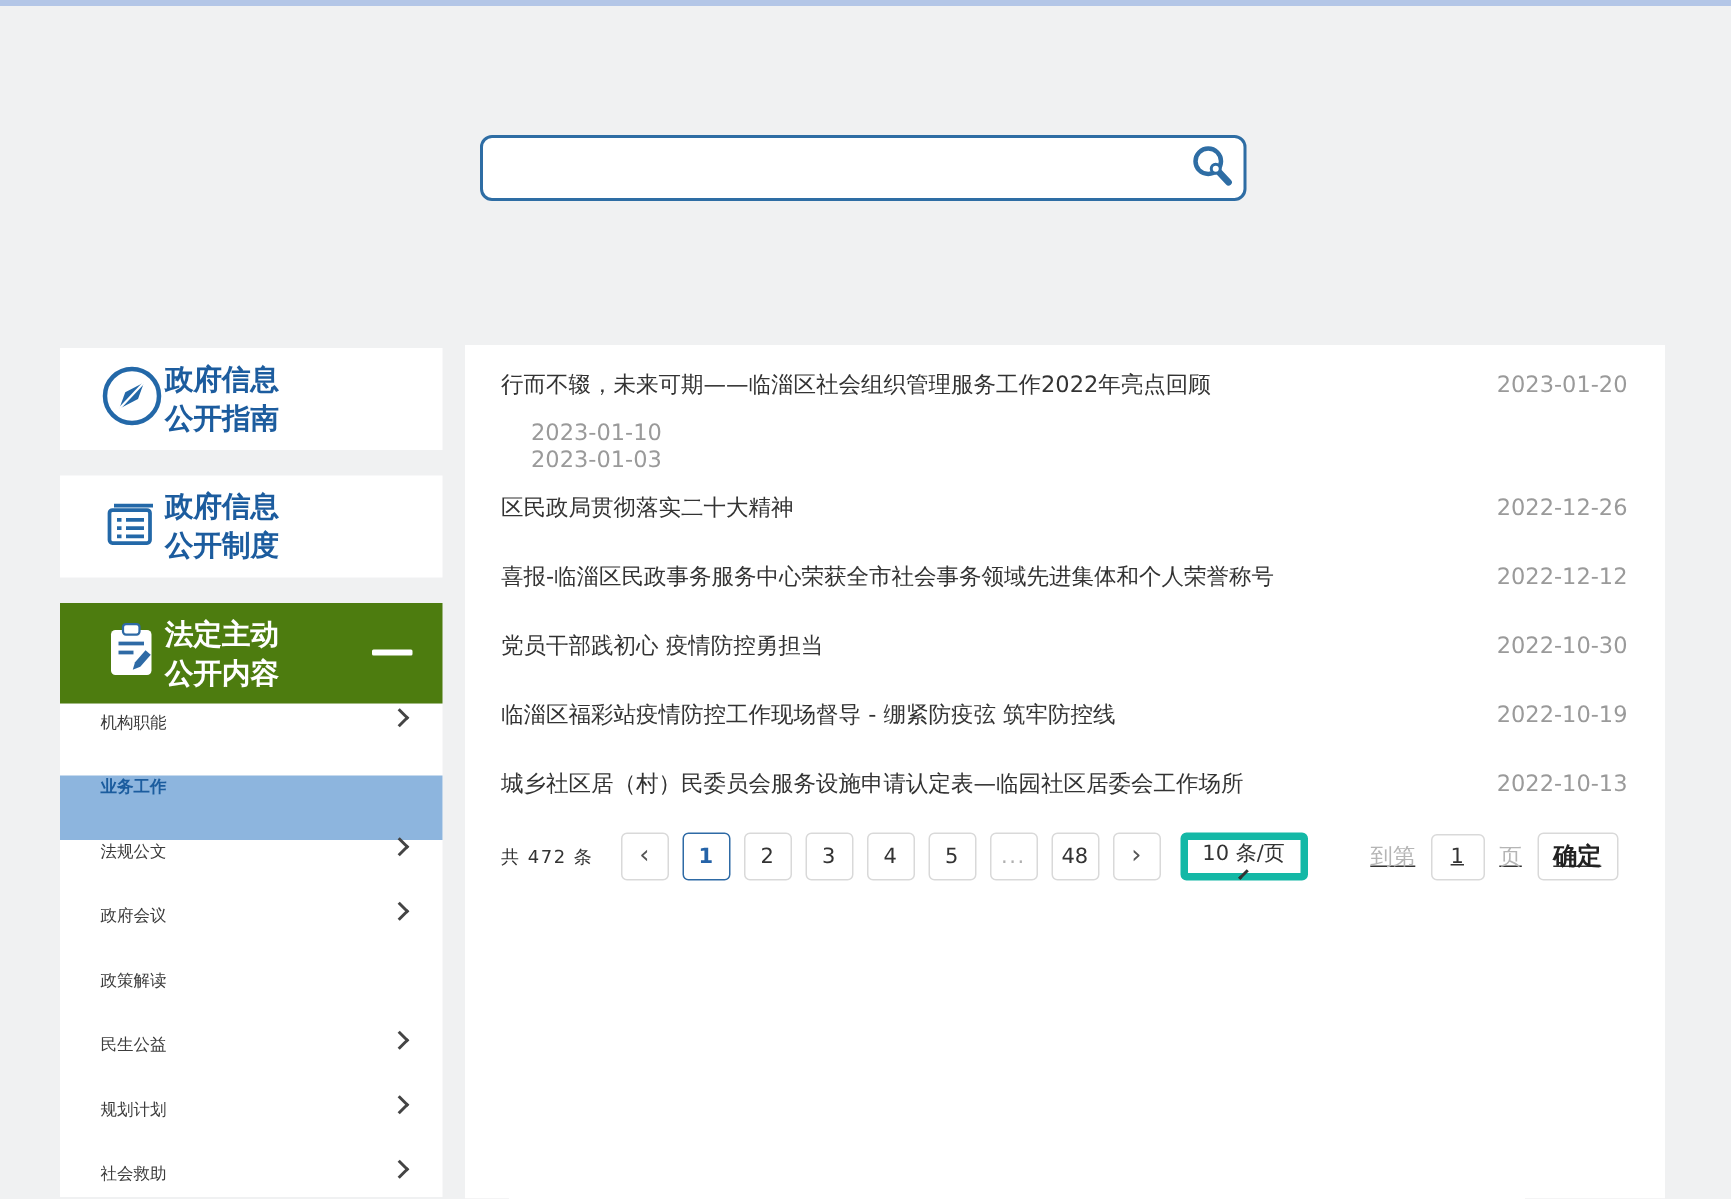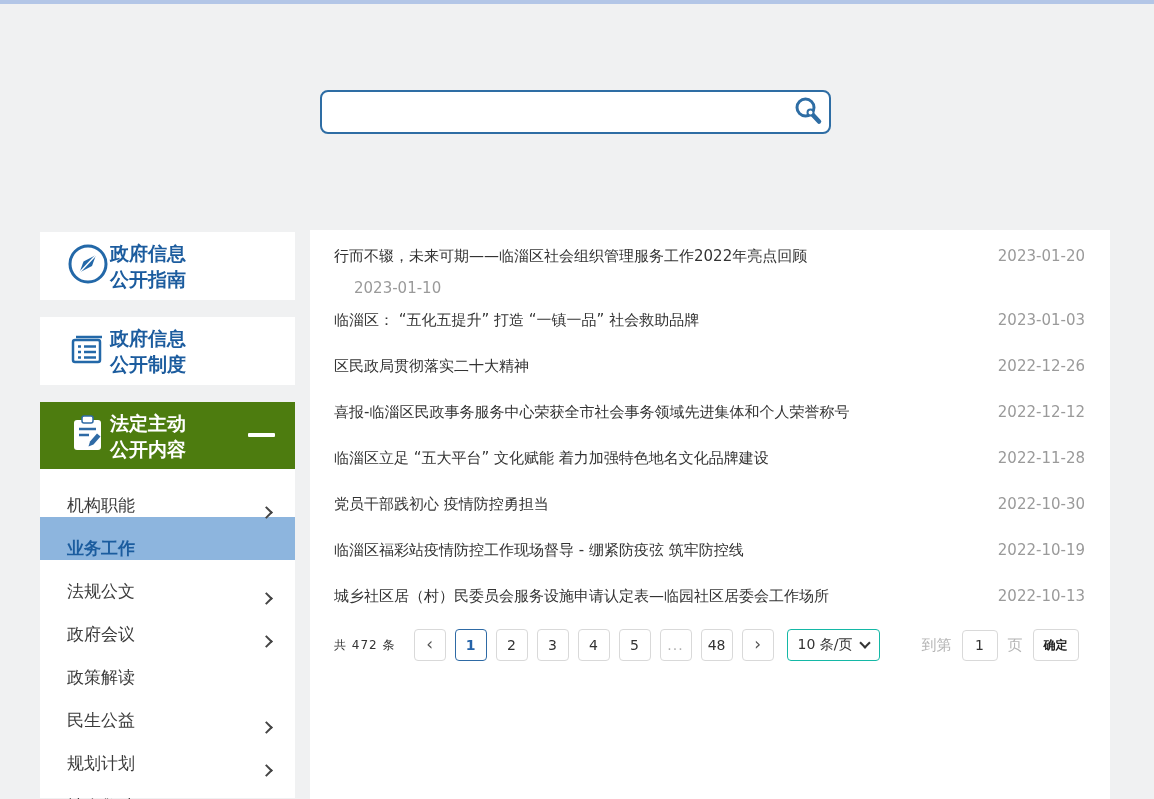--- a/index.html
+++ b/index.html
@@ -38,22 +38,22 @@
     color:#1c5c9e; font-size:19px; font-weight:bold; line-height:26px;
   }
   .side-card.selected { background:#4d7c0f; height:67px; margin-bottom:0; }
   .side-card.selected .labels { color:#fff; }
   .collapse-dash {
     position:absolute; right:20px; top:31px;
     width:27px; height:4px; background:#fff; border-radius:1px;
   }
   .submenu { background:#fff; width:255px; height:329px; padding-top:5px; }
   .submenu-item {
-    height:43px; display:flex; align-items:flex-end; justify-content:space-between;
-    padding:0 24px 0 27px; font-size:17px; color:#3c3c3c; cursor:pointer;
+    height:43px; display:flex; align-items:flex-start; justify-content:space-between;
+    padding:0 24px 0 27px; font-size:11px; color:#3c3c3c; cursor:pointer;
   }
   .submenu-item.active {
     background:#8db5de; color:#1b5c9e; font-weight:bold;
   }
   .chev-right {
     width:9px; height:9px; border-top:2px solid #444; border-right:2px solid #444;
     transform:rotate(45deg); flex:0 0 auto;
   }
 
   
@@ -77,36 +77,36 @@
     border:1px solid #d9d9d9; border-radius:4px; background:#fff;
     display:flex; align-items:center; justify-content:center;
     font-size:14px; color:#333; cursor:pointer; padding:0 6px;
     font-family:inherit;
   }
   .page-btn.arrow { font-size:17px; color:#555; padding-bottom:2px; }
   .page-btn.active { border:1px solid #2e6aa5; color:#2563a8; font-weight:bold; }
   .page-btn.ellipsis { color:#b0b0b0; letter-spacing:1px; }
   .page-size {
     height:32px; margin-left:4px; padding:0 10px;
-    border:1px solid #14b8a6; border-radius:4px; background:#fff;
-    display:flex; align-items:center; gap:8px; cursor:pointer; color:#333;
+    border:5px solid #14b8a6; border-radius:4px; background:#fff;
+    display:flex; align-items:center; gap:8px; cursor:pointer; color:#333;flex-direction:column;
   }
   .chev-down {
     width:8px; height:8px; border-left:2px solid #333; border-bottom:2px solid #333;
     transform:rotate(-45deg); margin-top:-4px;
   }
-  .goto-group { display:flex; align-items:center; margin-left:42px; gap:10px; }
+  .goto-group { display:flex; align-items:center; margin-left:42px; gap:10px;text-decoration:underline; }
   .goto-text { color:#b5b5b5; font-size:15px; }
   .goto-input {
     width:36px; height:31px; border:1px solid #d9d9d9; border-radius:4px;
     text-align:center; font-size:14px; color:#333; outline:none; font-family:inherit;
   }
   .confirm-btn {
     height:32px; padding:0 10px; border:1px solid #d9d9d9; border-radius:4px;
-    background:#fff; font-size:12px; font-weight:bold; color:#222; cursor:pointer;
+    background:#fff; font-size:16px; font-weight:bold; color:#222; cursor:pointer;
     font-family:inherit;
   }
 </style>
 </head>
 <body>
 
 <div class="top-strip"></div>
 
 <div class="search-wrap">
   <input class="search-input" type="text" value="" style="">
@@ -210,34 +210,29 @@
 <div class="content">
   <div class="article-list">
       <div class="article-row">
         <span class="article-title">行而不辍，未来可期——临淄区社会组织管理服务工作2022年亮点回顾</span>
         <span class="article-date">2023-01-20</span>
       </div>
       <div class="article-row">
         <span class="article-date">2023-01-10</span>
       </div>
       <div class="article-row">
-        <span class="article-title">临淄区： “五化五提升” 打造 “一镇一品” 社会救助品牌</span>
         <span class="article-date">2023-01-03</span>
       </div>
       <div class="article-row">
         <span class="article-title">区民政局贯彻落实二十大精神</span>
         <span class="article-date">2022-12-26</span>
       </div>
       <div class="article-row">
         <span class="article-title">喜报-临淄区民政事务服务中心荣获全市社会事务领域先进集体和个人荣誉称号</span>
         <span class="article-date">2022-12-12</span>
-      </div>
-      <div class="article-row">
-        <span class="article-title">临淄区立足 “五大平台” 文化赋能 着力加强特色地名文化品牌建设</span>
-        <span class="article-date">2022-11-28</span>
       </div>
       <div class="article-row">
         <span class="article-title">党员干部践初心 疫情防控勇担当</span>
         <span class="article-date">2022-10-30</span>
       </div>
       <div class="article-row">
         <span class="article-title">临淄区福彩站疫情防控工作现场督导 - 绷紧防疫弦 筑牢防控线</span>
         <span class="article-date">2022-10-19</span>
       </div>
       <div class="article-row">

